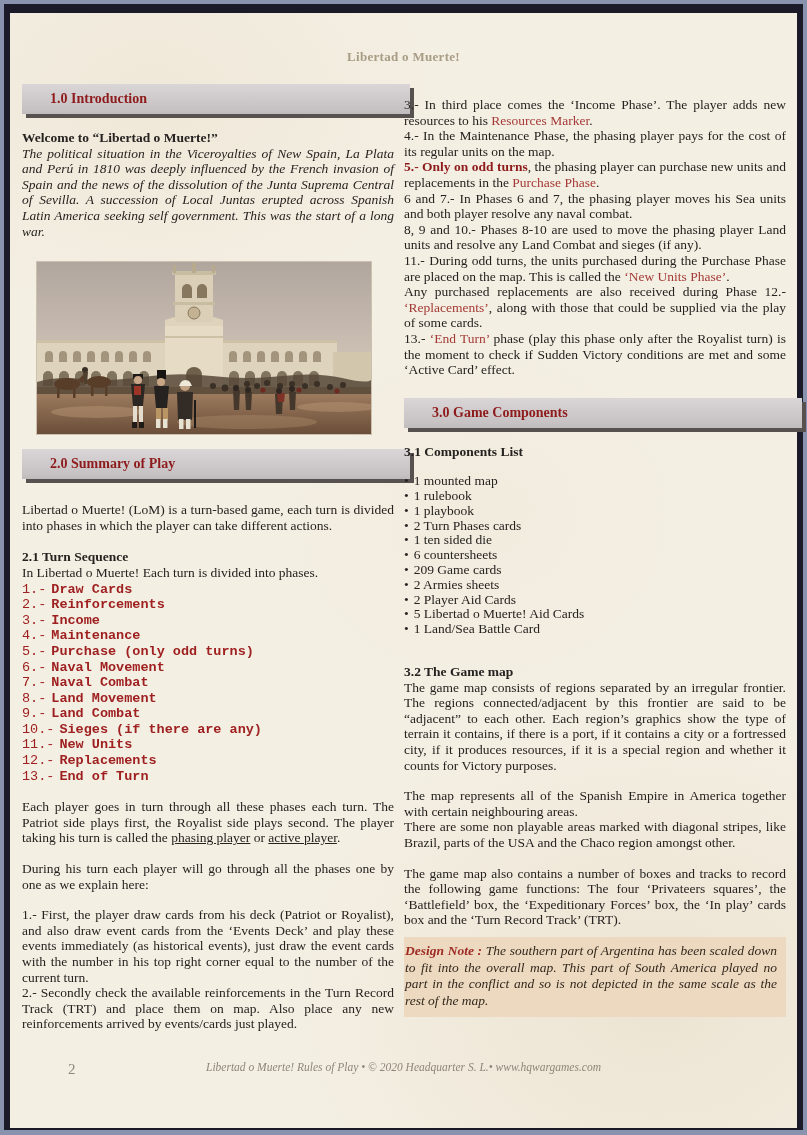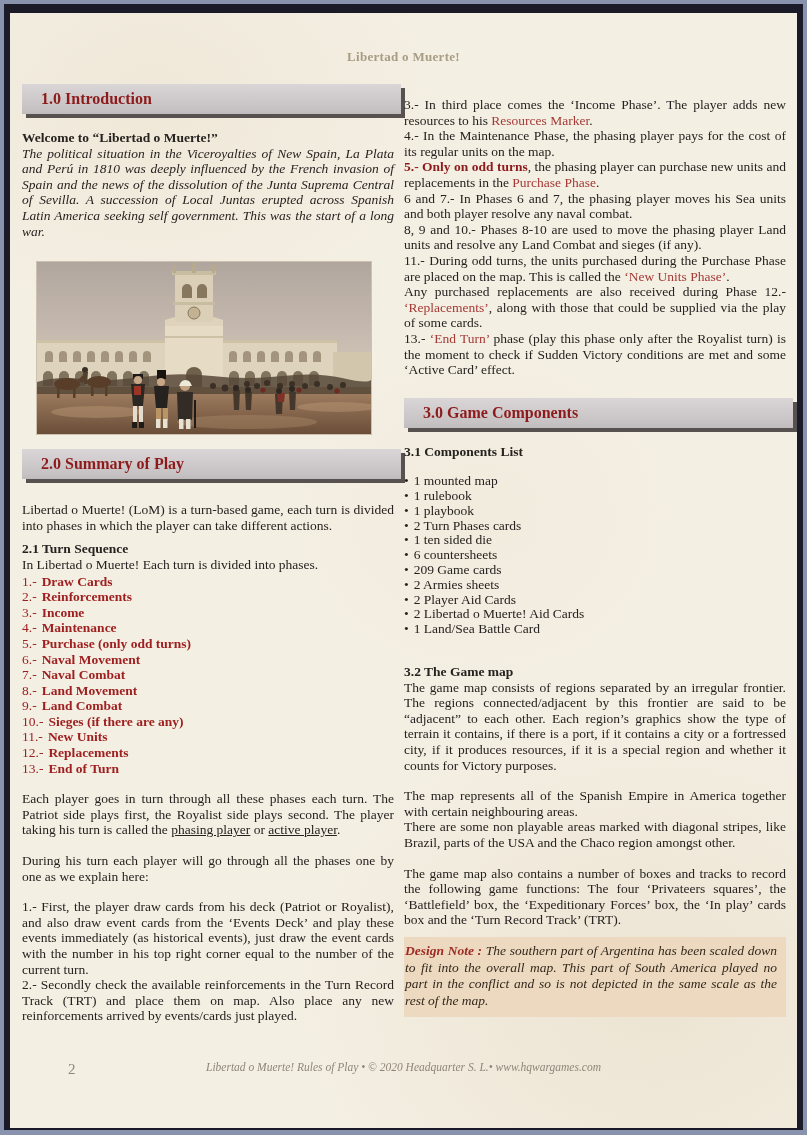--- a/index.html
+++ b/index.html
@@ -11,36 +11,36 @@
       radial-gradient(ellipse 420px 320px at 18% 8%, rgba(233,224,204,.45), transparent 70%),
       radial-gradient(ellipse 520px 420px at 82% 88%, rgba(228,217,194,.5), transparent 70%),
       radial-gradient(ellipse 300px 260px at 60% 45%, rgba(236,229,212,.35), transparent 70%);
   }
   .header-title{position:absolute;left:0;right:0;top:36px;text-align:center;
     font-weight:bold;font-size:13px;color:#a89c85;letter-spacing:.3px;}
   .col{position:absolute;font-size:13.5px;line-height:15.6px;color:#262220;}
   .col-left{left:12px;top:71px;width:372px;}
   .col-right{left:394px;top:84px;width:382px;}
   .section-bar{background:linear-gradient(180deg,#dad6d7 0%,#c6c1c3 85%,#bfbabc 100%);
-    box-shadow:4px 4px 0 #575250;height:30px;line-height:30px;padding-left:19px;
-    font-size:16px;font-weight:bold;color:#8e1b1b;width:360px;margin:0 0 16px 0;}
+    box-shadow:4px 4px 0 #575250;height:30px;line-height:30px;padding-left:28px;
+    font-size:14px;font-weight:bold;color:#8e1b1b;width:360px;margin:0 0 16px 0;}
   .col-right .section-bar{width:370px;}
   p{margin:0;}
   .just{text-align:justify;}
   .b{font-weight:bold;}
   .i{font-style:italic;}
   .u{text-decoration:underline;}
   .rd{color:#a43a36;}
   .br{color:#8e1b1b;font-weight:bold;}
   .sp14{margin-bottom:14px;}
   .sp15{margin-bottom:15px;}
-  .sp16{margin-bottom:8px;}
+  .sp16{margin-bottom:16px;}
   .subhead{font-weight:bold;margin:0;}
   .painting{width:334px;height:172px;margin:2px 0 14px 14px;border:1px solid #cbc1ae;box-sizing:content-box;}
-  .phase-list{margin:1px 0 15px 0;}
+  .phase-list{margin:1px 0 15px 0;font-family:Liberation Mono, monospace;}
   .phase-item{color:#9e2020;line-height:15.6px;}
   .phase-item .nm{font-weight:bold;margin-left:5px;}
   .comp-list{margin:15px 0 0 0;}
   .comp-item{line-height:14.8px;}
   .comp-item .blt{margin-right:5px;}
   .gap-top15{margin-top:15px;}
   .gap-top28{margin-top:27px;}
   .bar-components{margin-top:20px;}
   .design-note{margin-top:9px;background:#ecd9c0;padding:6px 9px 8px 1px;
     font-style:italic;text-align:justify;color:#33281c;line-height:16.6px;}
@@ -272,21 +272,21 @@
       <div class="comp-list">
         <div class="comp-item"><span class="blt">•</span><span>1 mounted map</span></div>
         <div class="comp-item"><span class="blt">•</span><span>1 rulebook</span></div>
         <div class="comp-item"><span class="blt">•</span><span>1 playbook</span></div>
         <div class="comp-item"><span class="blt">•</span><span>2 Turn Phases cards</span></div>
         <div class="comp-item"><span class="blt">•</span><span>1 ten sided die</span></div>
         <div class="comp-item"><span class="blt">•</span><span>6 countersheets</span></div>
         <div class="comp-item"><span class="blt">•</span><span>209 Game cards</span></div>
         <div class="comp-item"><span class="blt">•</span><span>2 Armies sheets</span></div>
         <div class="comp-item"><span class="blt">•</span><span>2 Player Aid Cards</span></div>
-        <div class="comp-item"><span class="blt">•</span><span>2 Libertad o Muerte! Aid Cards</span></div>
+        <div class="comp-item"><span class="blt">•</span><span>5 Libertad o Muerte! Aid Cards</span></div>
         <div class="comp-item"><span class="blt">•</span><span>1 Land/Sea Battle Card</span></div>
       </div>
 
       <p class="subhead gap-top28">3.2 The Game map</p>
       <p class="just">The game map consists of regions separated by an irregular frontier. The regions connected/adjacent by this frontier are said to be “adjacent” to each other. Each region’s graphics show the type of terrain it contains, if there is a port, if it contains a city or a fortressed city, if it produces resources, if it is a special region and whether it counts for Victory purposes.</p>
 
       <p class="just gap-top15">The map represents all of the Spanish Empire in America together with certain neighbouring areas.</p>
       <p class="just">There are some non playable areas marked with diagonal stripes, like Brazil, parts of the USA and the Chaco region amongst other.</p>
 
       <p class="just gap-top15">The game map also contains a number of boxes and tracks to record the following game functions: The four ‘Privateers squares’, the ‘Battlefield’ box, the ‘Expeditionary Forces’ box, the ‘In play’ cards box and the ‘Turn Record Track’ (TRT).</p>

